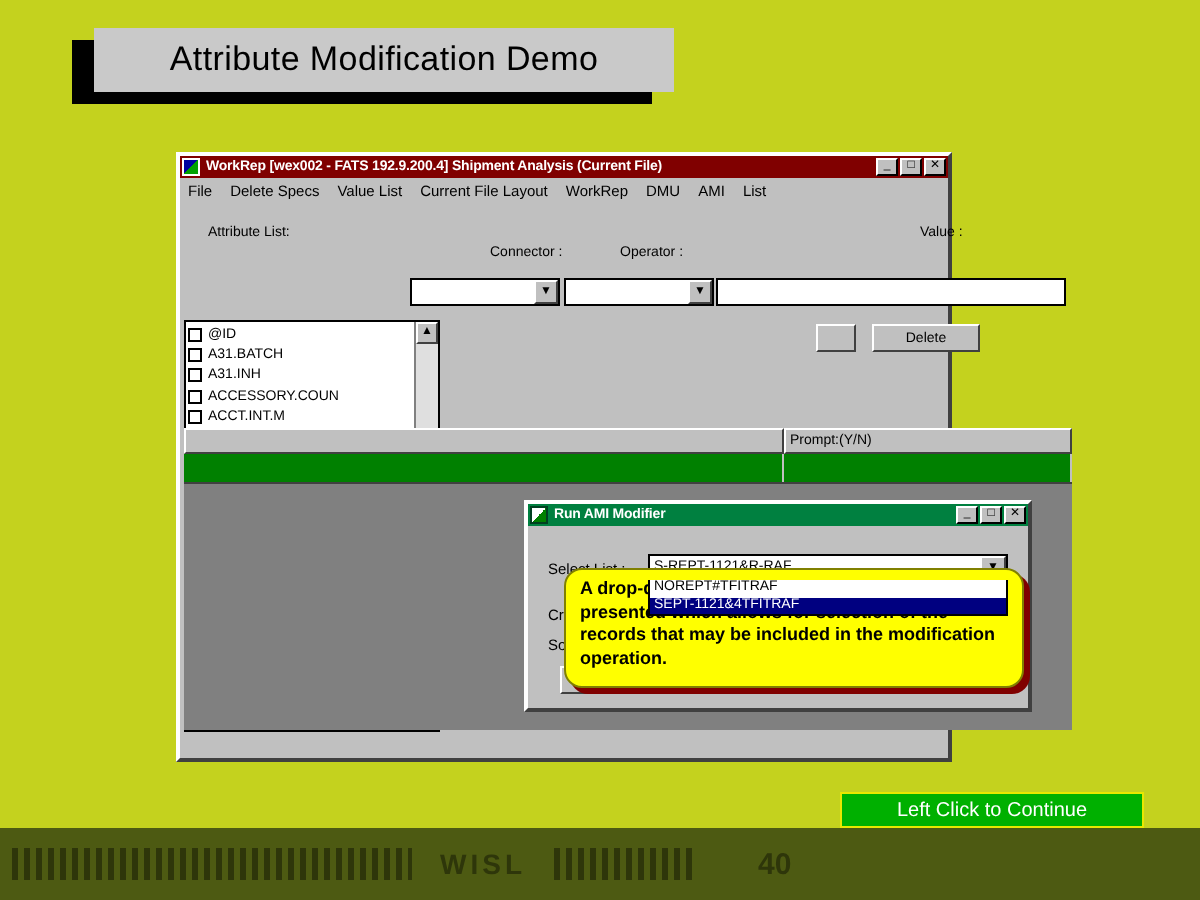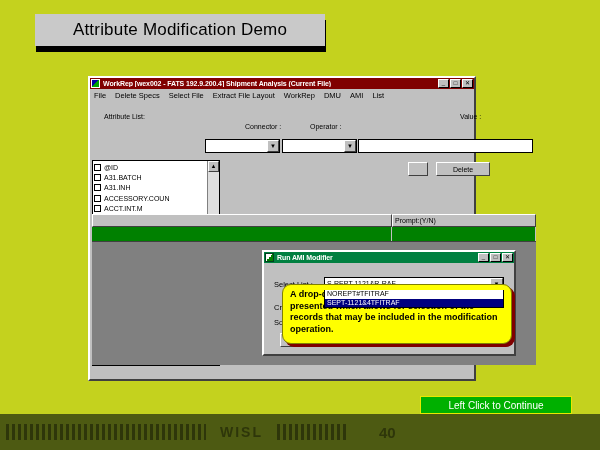--- a/index.html
+++ b/index.html
@@ -19,21 +19,21 @@
     width: 290px; height: 32px;
   }
   #title-banner .shadow {
     position: absolute;
     left: 6px; top: 6px;
     width: 290px; height: 32px;
     background: #000000;
   }
   #title-banner .plate {
     position: absolute;
-    left: 5px; top: 0;
+    left: 17px; top: 0;
     width: 290px; height: 32px;
     background: #c9c9c9;
     display: flex;
     align-items: center;
     justify-content: center;
   }
   #title-banner .plate span {
     font-size: 17px;
     color: #000;
     letter-spacing: 0.2px;
@@ -406,22 +406,22 @@
     <div class="tb-buttons">
       <div class="tb-btn">_</div>
       <div class="tb-btn">□</div>
       <div class="tb-btn">✕</div>
     </div>
   </div>
 
   <div class="menubar">
     <span>File</span>
     <span>Delete Specs</span>
-    <span>Select File</span>
-    <span>Extract File Layout</span>
+    <span>Value List</span>
+    <span>Current File Layout</span>
     <span>WorkRep</span>
     <span>DMU</span>
     <span>AMI</span>
     <span>List</span>
   </div>
 
   <div class="field-labels">
     <span class="lbl-attr">Attribute List:</span>
     <span class="lbl-conn">Connector :</span>
     <span class="lbl-oper">Operator :</span>

